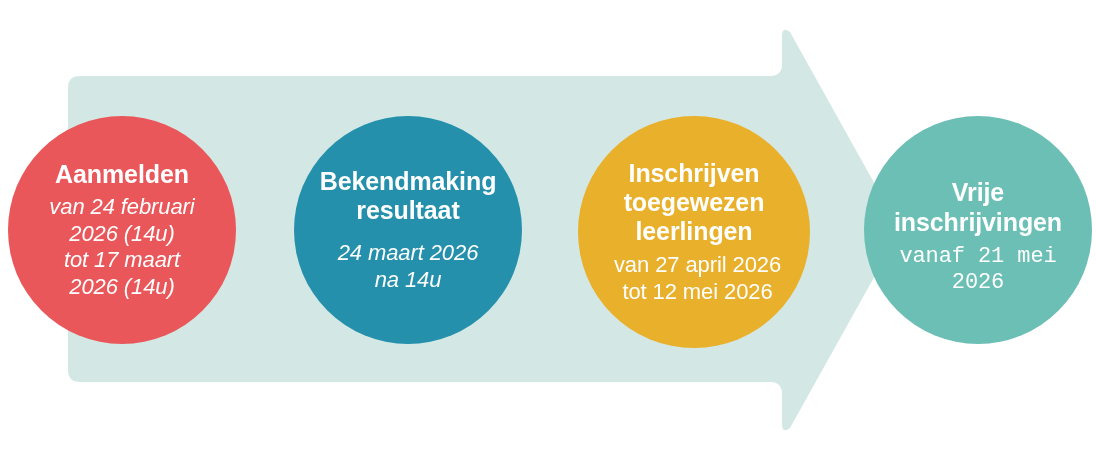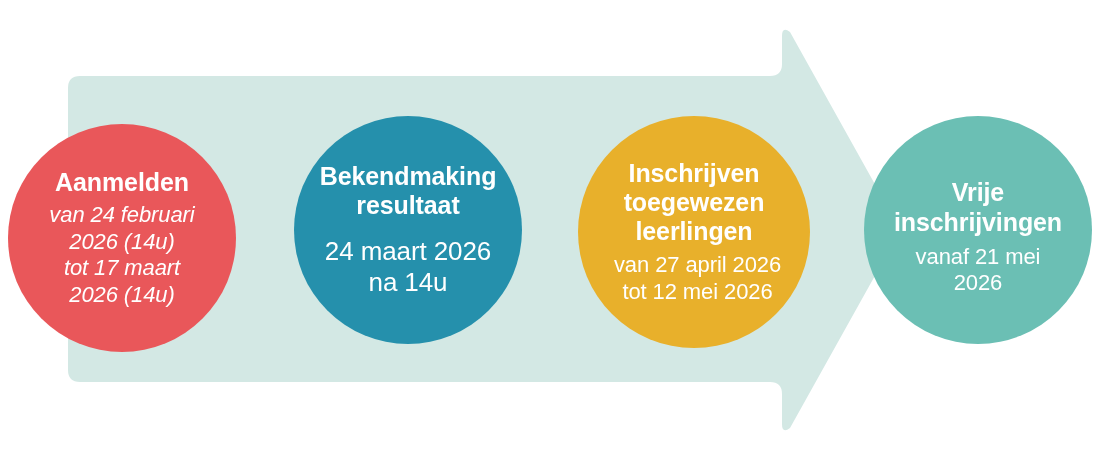--- a/index.html
+++ b/index.html
@@ -55,57 +55,57 @@
   .stage-detail {
     font-weight: normal;
     line-height: 1.2;
     letter-spacing: -0.1px;
     white-space: pre-line;
   }
 
   
   #stage-1 {
     left: 8px;
-    top: 124px;
+    top: 116px;
     width: 228px;
     height: 228px;
   }
   #stage-1 .stage-title { font-size: 25px; }
   #stage-1 .stage-detail { font-size: 22px; margin-top: 5px; font-style: italic; }
 
   
   #stage-2 {
     left: 294px;
     top: 116px;
     width: 228px;
     height: 228px;
     gap: 8px;
   }
   #stage-2 .stage-title { font-size: 25px; }
-  #stage-2 .stage-detail { font-size: 26px; margin-top: 7px; }
+  #stage-2 .stage-detail { font-size: 22px; margin-top: 7px; font-style: italic; }
 
   
   #stage-3 {
     left: 578px;
     top: 116px;
     width: 232px;
     height: 232px;
   }
   #stage-3 .stage-title { font-size: 25px; }
   #stage-3 .stage-detail { font-size: 22px; margin-top: 6px; margin-left: 7px; }
 
   
   #stage-4 {
     left: 864px;
     top: 116px;
     width: 228px;
     height: 228px;
   }
   #stage-4 .stage-title { font-size: 25px; margin-top: 15px; }
-  #stage-4 .stage-detail { font-size: 22px; margin-top: 7px; }
+  #stage-4 .stage-detail { font-size: 22px; margin-top: 7px; font-family: Liberation Mono, monospace; }
 </style>
 </head>
 <body>
 
 <div id="timeline-infographic">
 
   <svg id="arrow-band" viewBox="0 0 1096 459" width="1096" height="459" xmlns="http://www.w3.org/2000/svg" aria-hidden="true">
     <path d="M 80 76
              L 770 76
              Q 782 76 782 64

